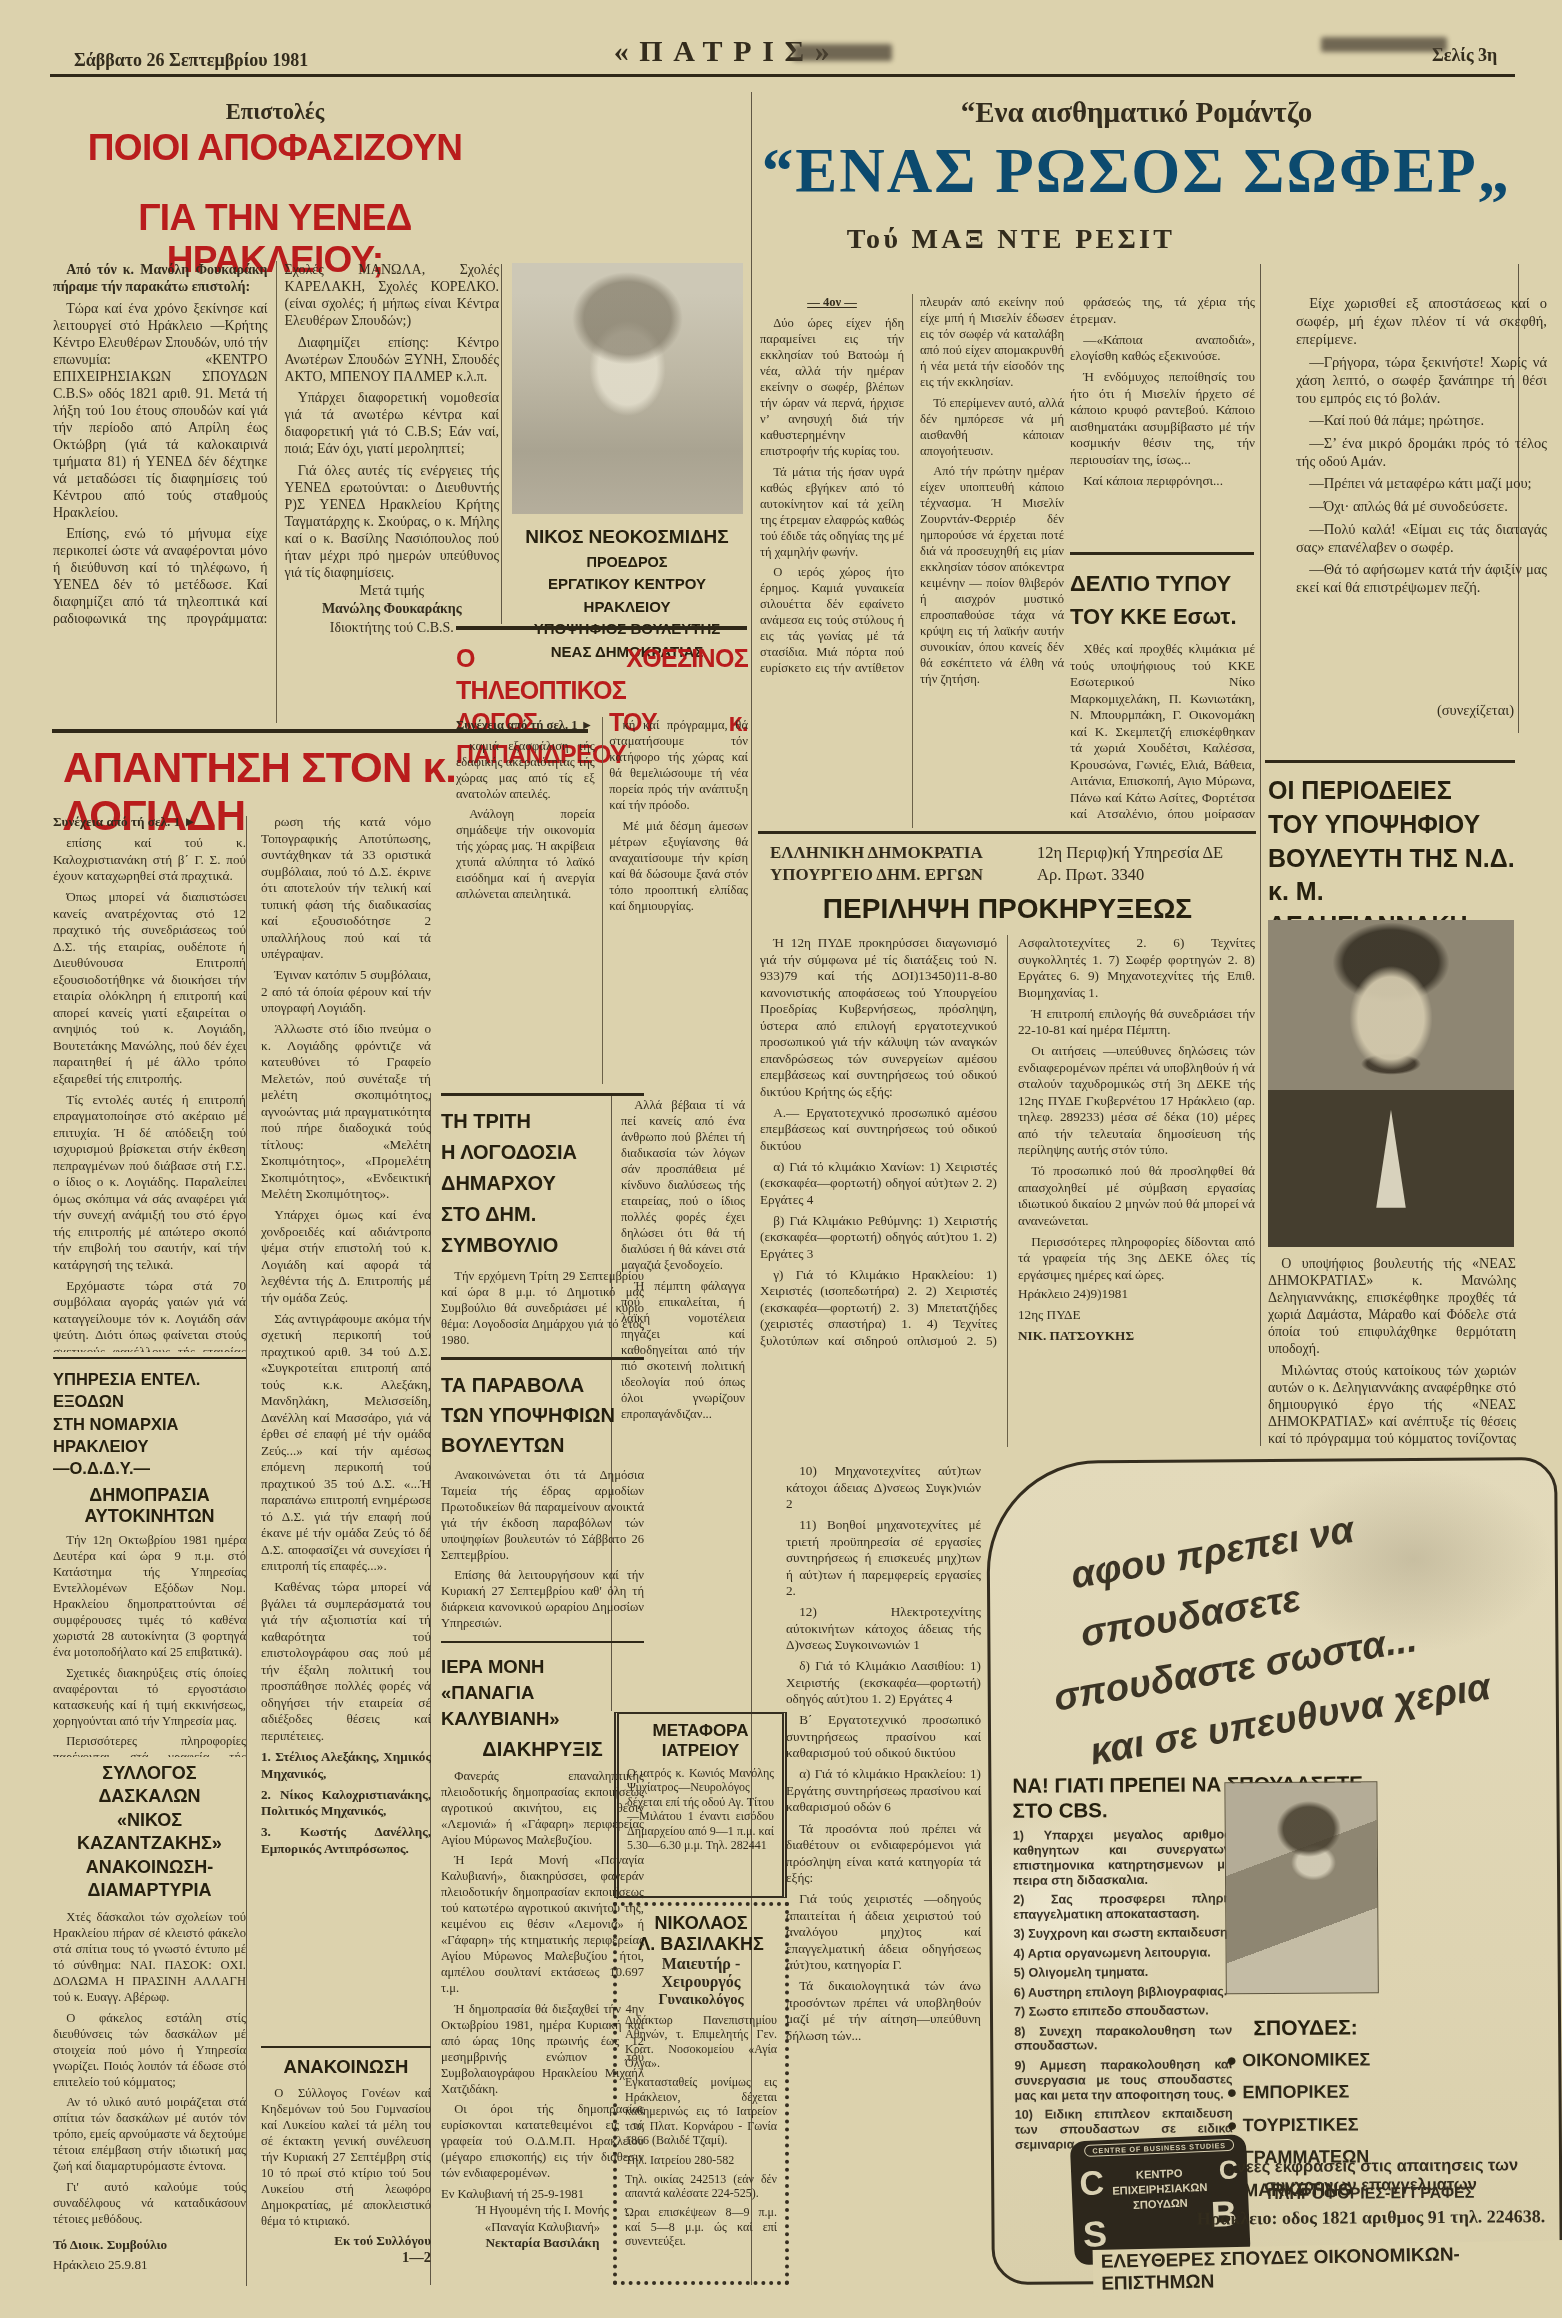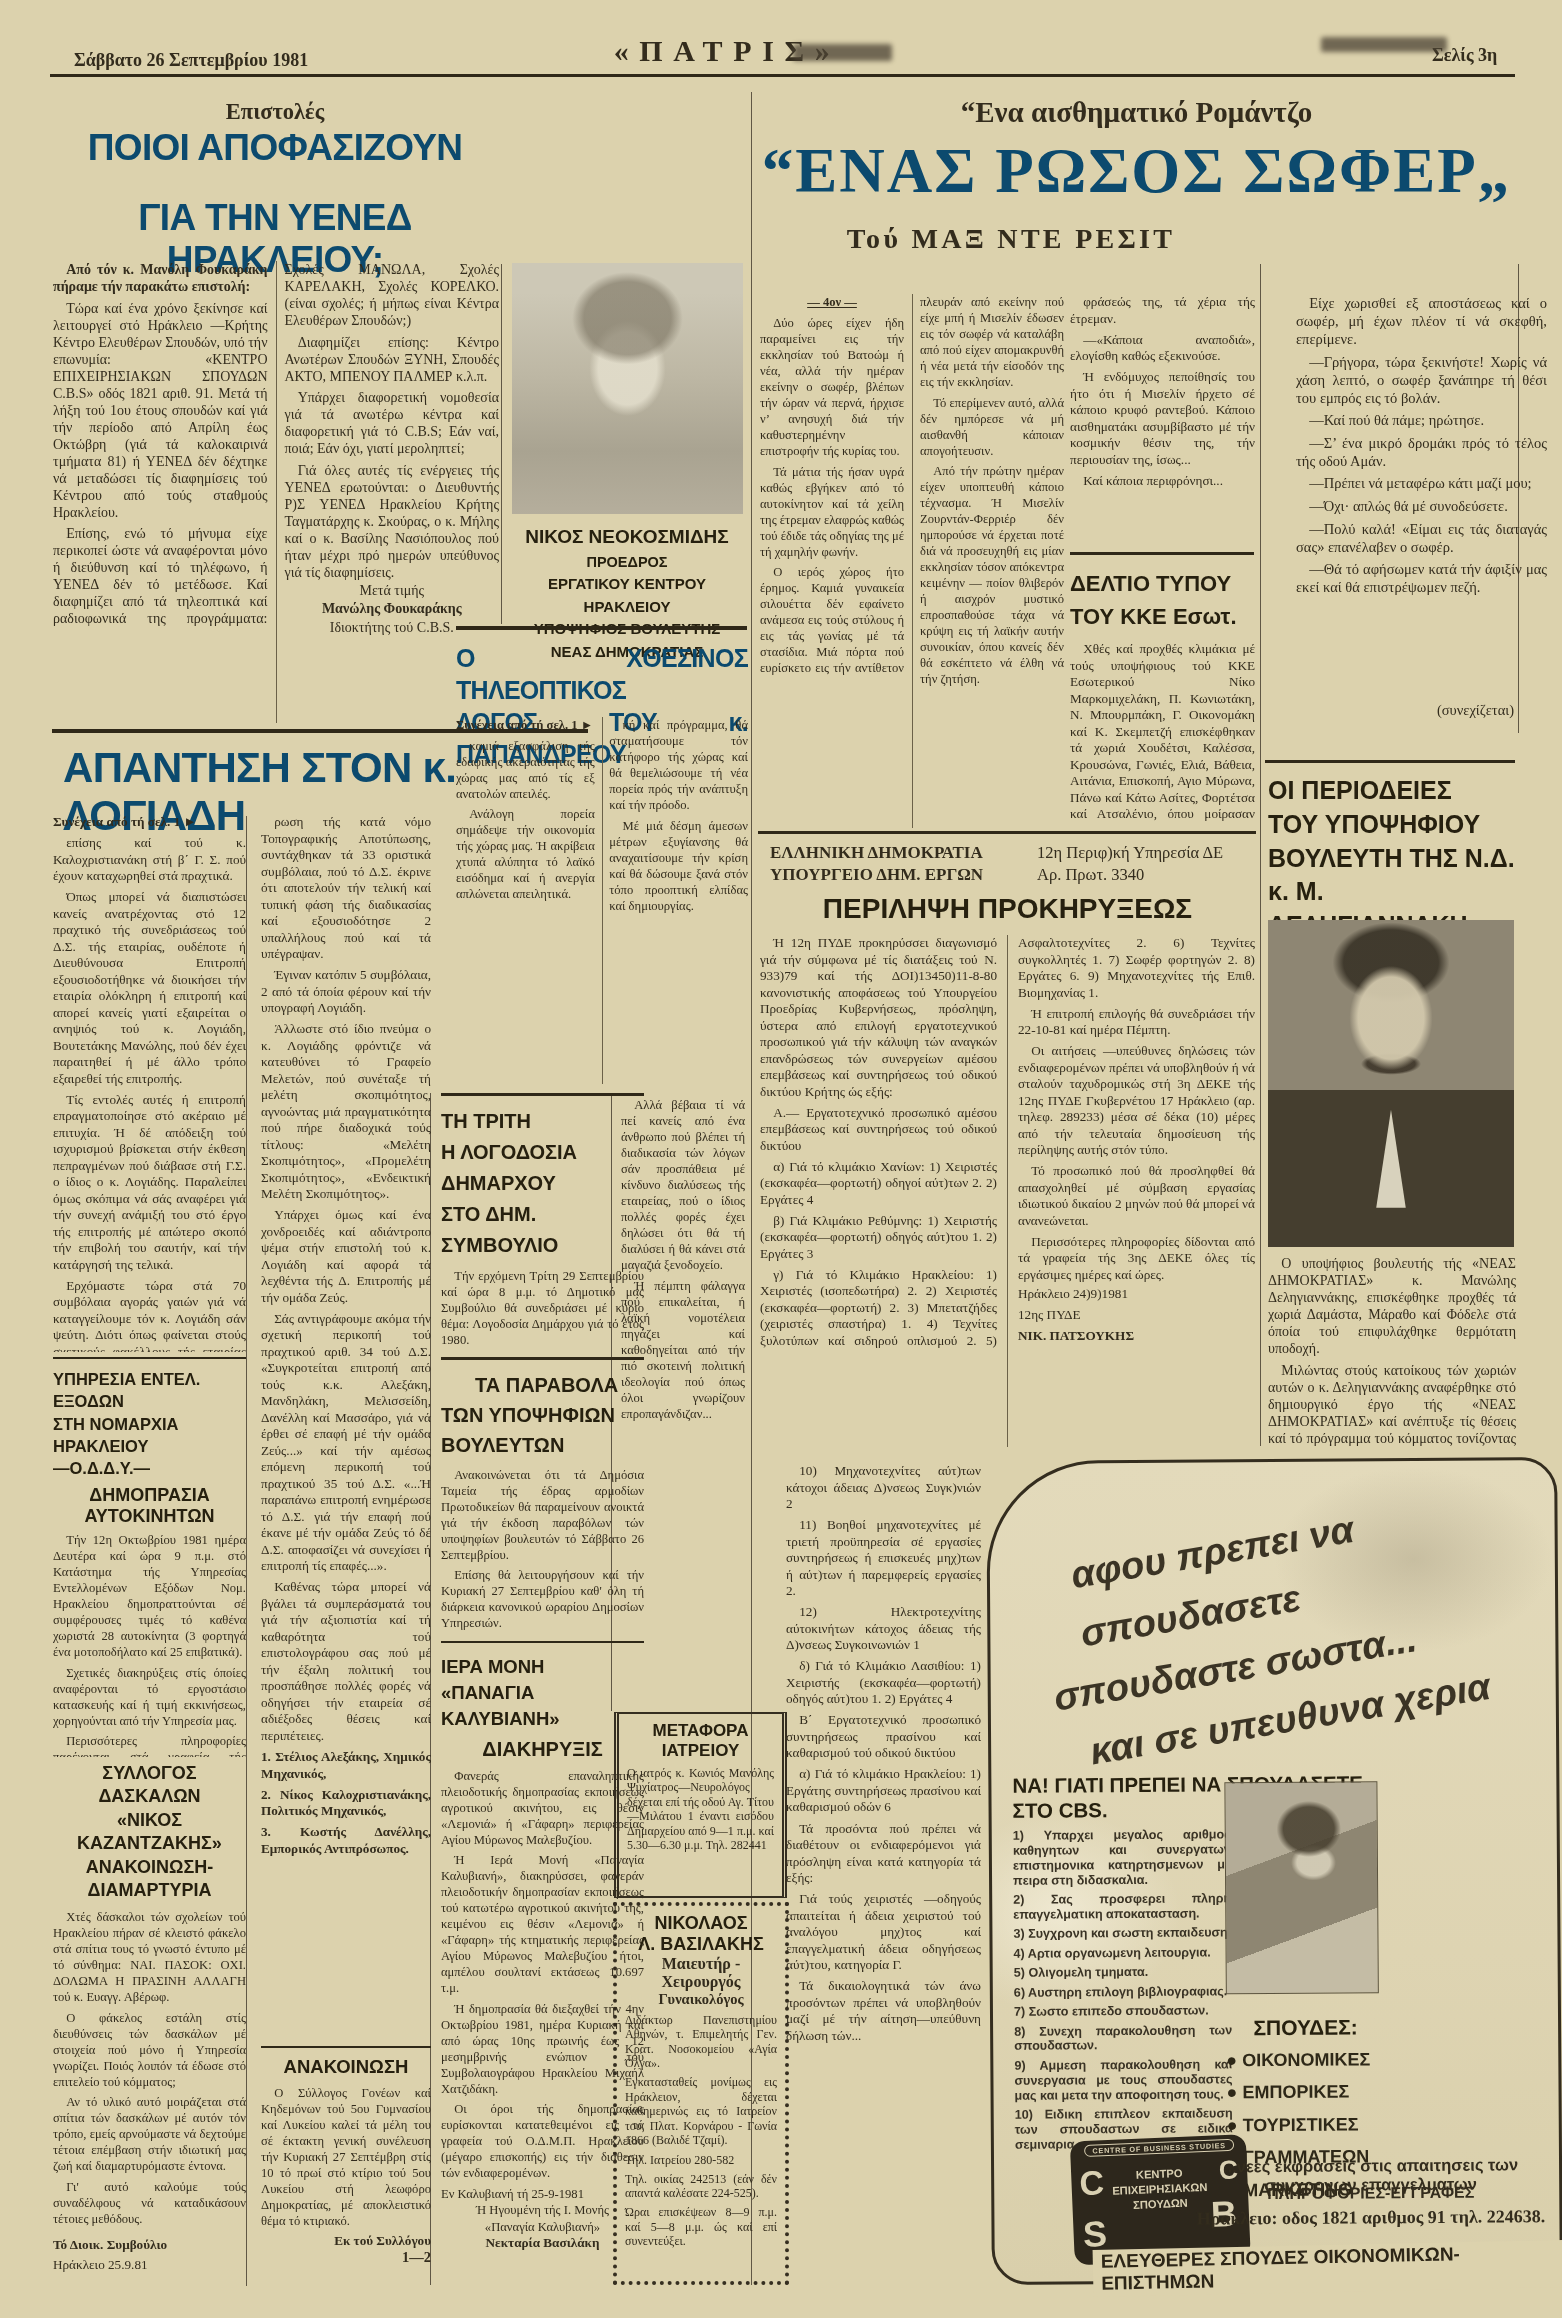--- a/index.html
+++ b/index.html
@@ -18,21 +18,21 @@
   .sans{font-family:"Liberation Sans",sans-serif;}
   .center{text-align:center;}
   .right{text-align:right;}
   .b{font-weight:bold;}
   .para{margin:0 0 4.6px 0;text-align:justify;text-indent:13.2px;line-height:inherit;}
   .lead{font-weight:bold;text-indent:13.2px;margin:0 0 4.6px 0;text-align:justify;}
   .sigline{margin:1.3px 0;text-align:center;}
   .hr{background:#2f2818;height:2.6px;}
   .vr{background:#4a4233;width:1.3px;opacity:.85;}
   .smudge{position:absolute;background:#4d4435;filter:blur(2.6px);opacity:.75;border-radius:2.6px;}
-  .headline{font-family:"Liberation Sans",sans-serif;font-weight:bold;color:#0c4a6e;letter-spacing:-0.7px;}
+  .headline{font-family:"Liberation Sans",sans-serif;font-weight:bold;color:#b91c1c;letter-spacing:-0.7px;}
   .flowcol{overflow:hidden;line-height:16.5px;font-size:13.2px;}
   .cols2{column-count:2;column-gap:17px;column-rule:0.7px solid #6b6148;}
   .subhead-sans{font-family:"Liberation Sans",sans-serif;font-weight:bold;color:#26200f;}
   .photo{position:absolute;}
   .bullet::before{content:"● ";}
   .noindent{text-indent:0;}
 </style>
 </head>
 <body>
 
@@ -165,21 +165,21 @@
   </div>
 
   <div class="abs" style="left:441px;top:1093px;width:203px;height:1192px;overflow:hidden;">
     <div class="hr" style="height:2.6px;margin-bottom:10.6px;"></div>
     <div class="subhead-sans" style="font-size:20px;line-height:1.55;">ΤΗ ΤΡΙΤΗ</div>
     <div class="subhead-sans" style="font-size:20px;line-height:1.55;">Η ΛΟΓΟΔΟΣΙΑ</div>
     <div class="subhead-sans" style="font-size:20px;line-height:1.55;">ΔΗΜΑΡΧΟΥ</div>
     <div class="subhead-sans" style="font-size:20px;line-height:1.55;margin-bottom:6.6px;">ΣΤΟ ΔΗΜ. ΣΥΜΒΟΥΛΙΟ</div>
     <p class="para" style="font-size:12.6px;line-height:16px;">Τήν ερχόμενη Τρίτη 29 Σεπτεμβρίου καί ώρα 8 μ.μ. τό Δημοτικό μας Συμβούλιο θά συνεδριάσει μέ κύριο θέμα: Λογοδοσία Δημάρχου γιά τό έτος 1980.</p>
     <div class="hr" style="height:2.6px;margin:9.2px 0 10.6px;"></div>
-    <div class="subhead-sans" style="font-size:20px;line-height:1.5;margin-left:34px;">ΤΑ ΠΑΡΑΒΟΛΑ</div>
+    <div class="subhead-sans" style="font-size:20px;line-height:1.5;">ΤΑ ΠΑΡΑΒΟΛΑ</div>
     <div class="subhead-sans" style="font-size:20px;line-height:1.5;">ΤΩΝ ΥΠΟΨΗΦΙΩΝ</div>
     <div class="subhead-sans" style="font-size:20px;line-height:1.5;margin-bottom:6.6px;">ΒΟΥΛΕΥΤΩΝ</div>
     <div style="font-size:12.6px;line-height:16px;">
         <p class="para">Ανακοινώνεται ότι τά Δημόσια Ταμεία τής έδρας αρμοδίων Πρωτοδικείων θά παραμείνουν ανοικτά γιά τήν έκδοση παραβόλων τών υποψηφίων βουλευτών τό Σάββατο 26 Σεπτεμβρίου.</p>
         <p class="para">Επίσης θά λειτουργήσουν καί τήν Κυριακή 27 Σεπτεμβρίου καθ' όλη τή διάρκεια κανονικού ωραρίου Δημοσίων Υπηρεσιών.</p>
       </div>
     <div class="hr" style="height:2.6px;margin:9.2px 0 10.6px;"></div>
     <div class="subhead-sans" style="font-size:18.5px;line-height:1.4;">ΙΕΡΑ ΜΟΝΗ</div>
     <div class="subhead-sans" style="font-size:18.5px;line-height:1.4;">«ΠΑΝΑΓΙΑ ΚΑΛΥΒΙΑΝΗ»</div>
     <div class="subhead-sans center" style="font-size:20px;margin:6.6px 0;">ΔΙΑΚΗΡΥΞΙΣ</div>

